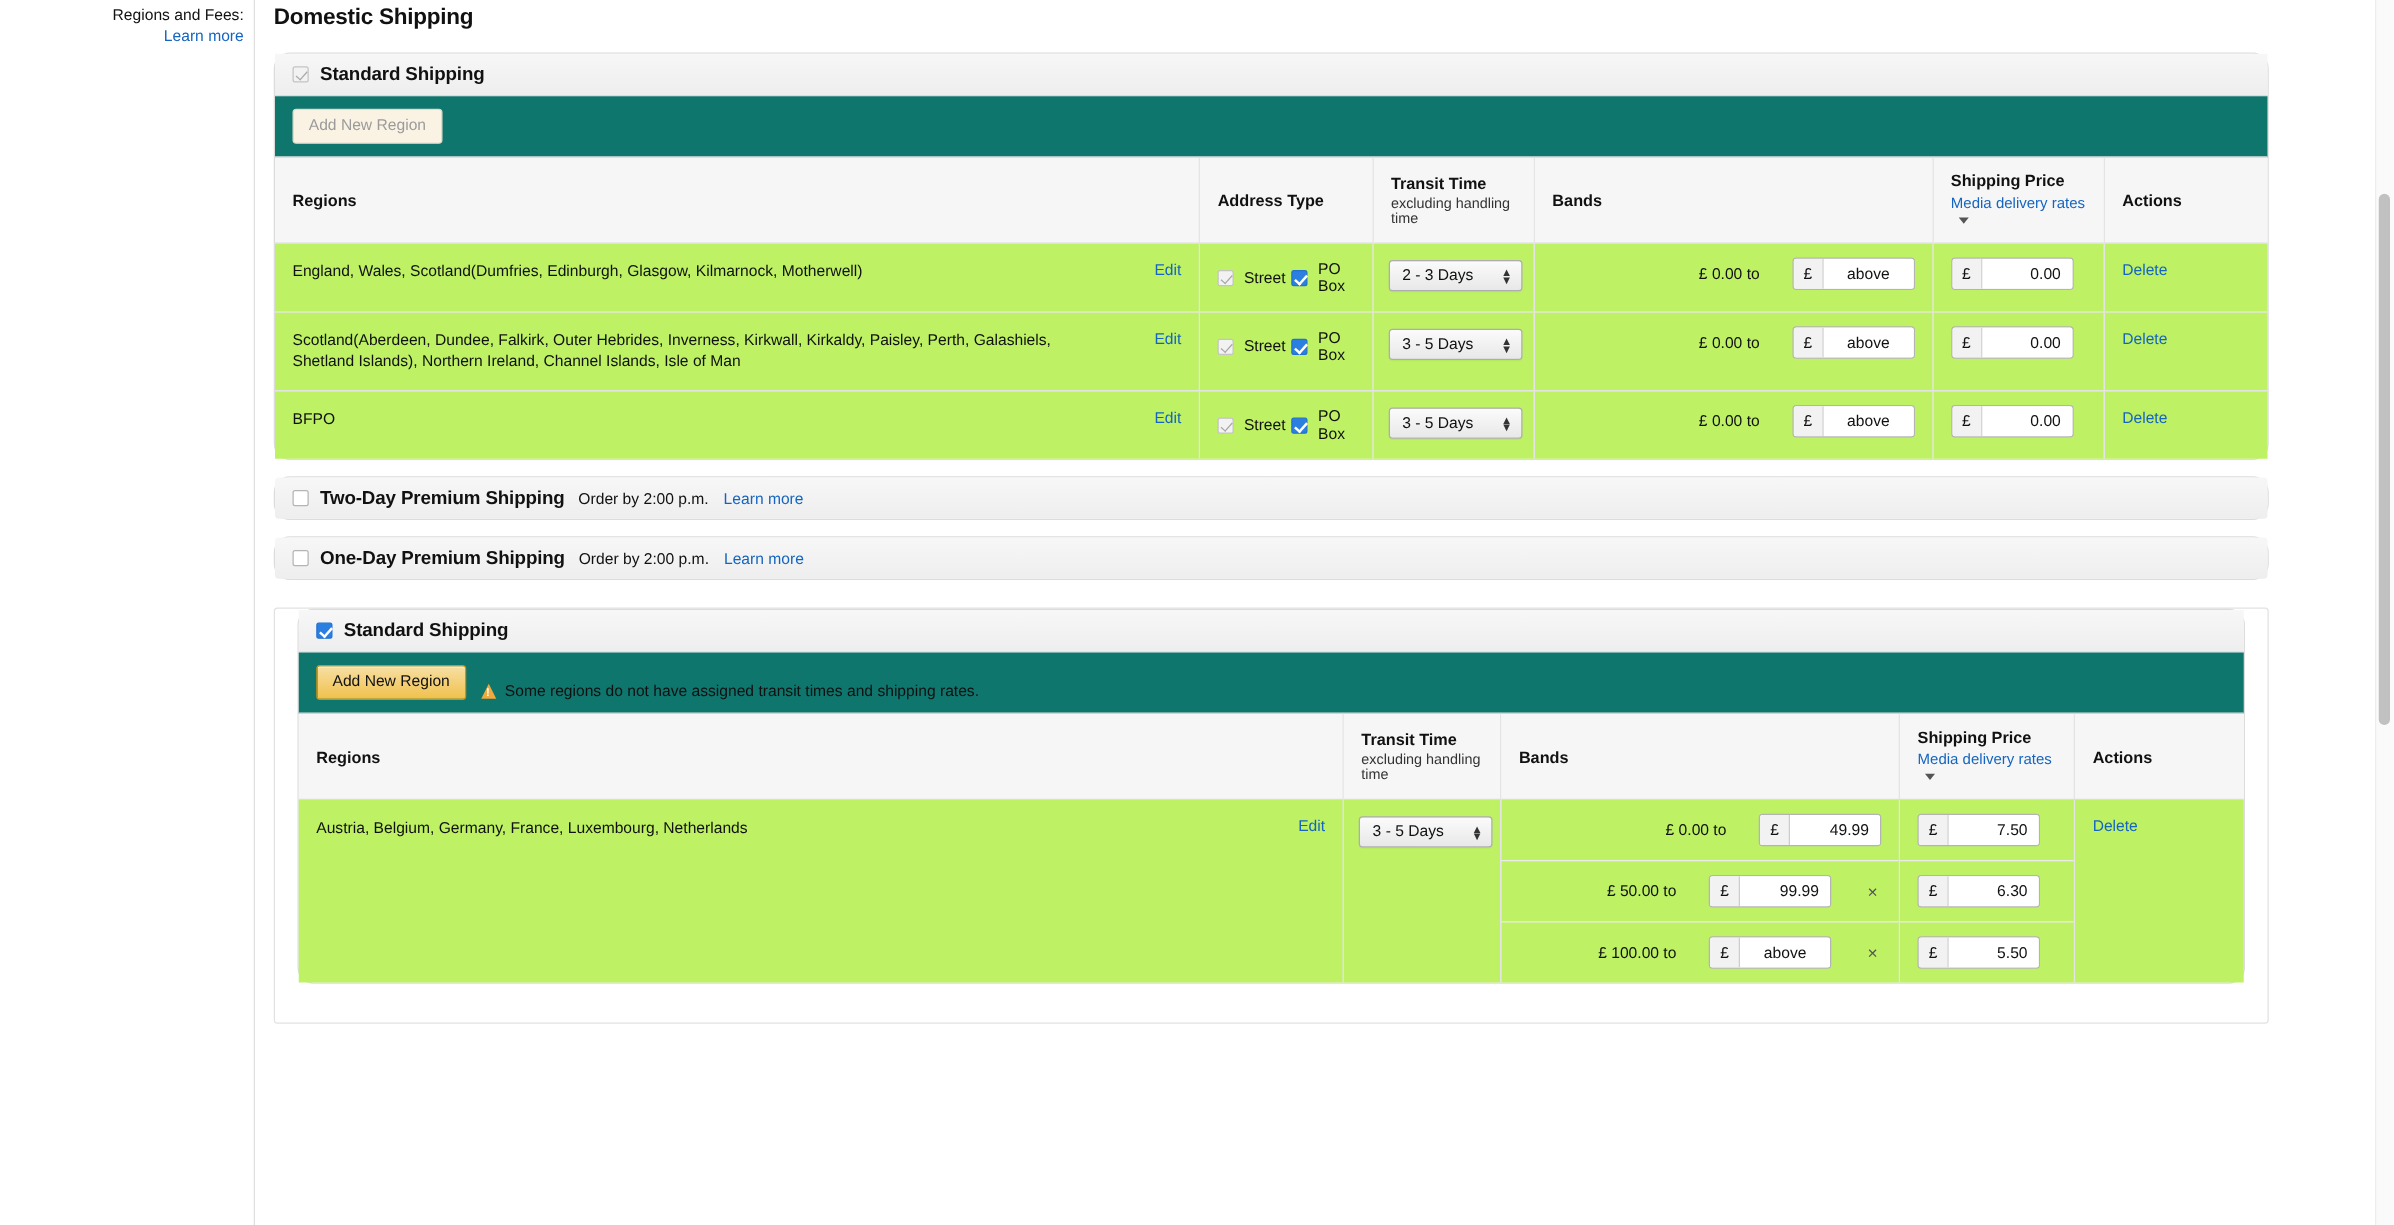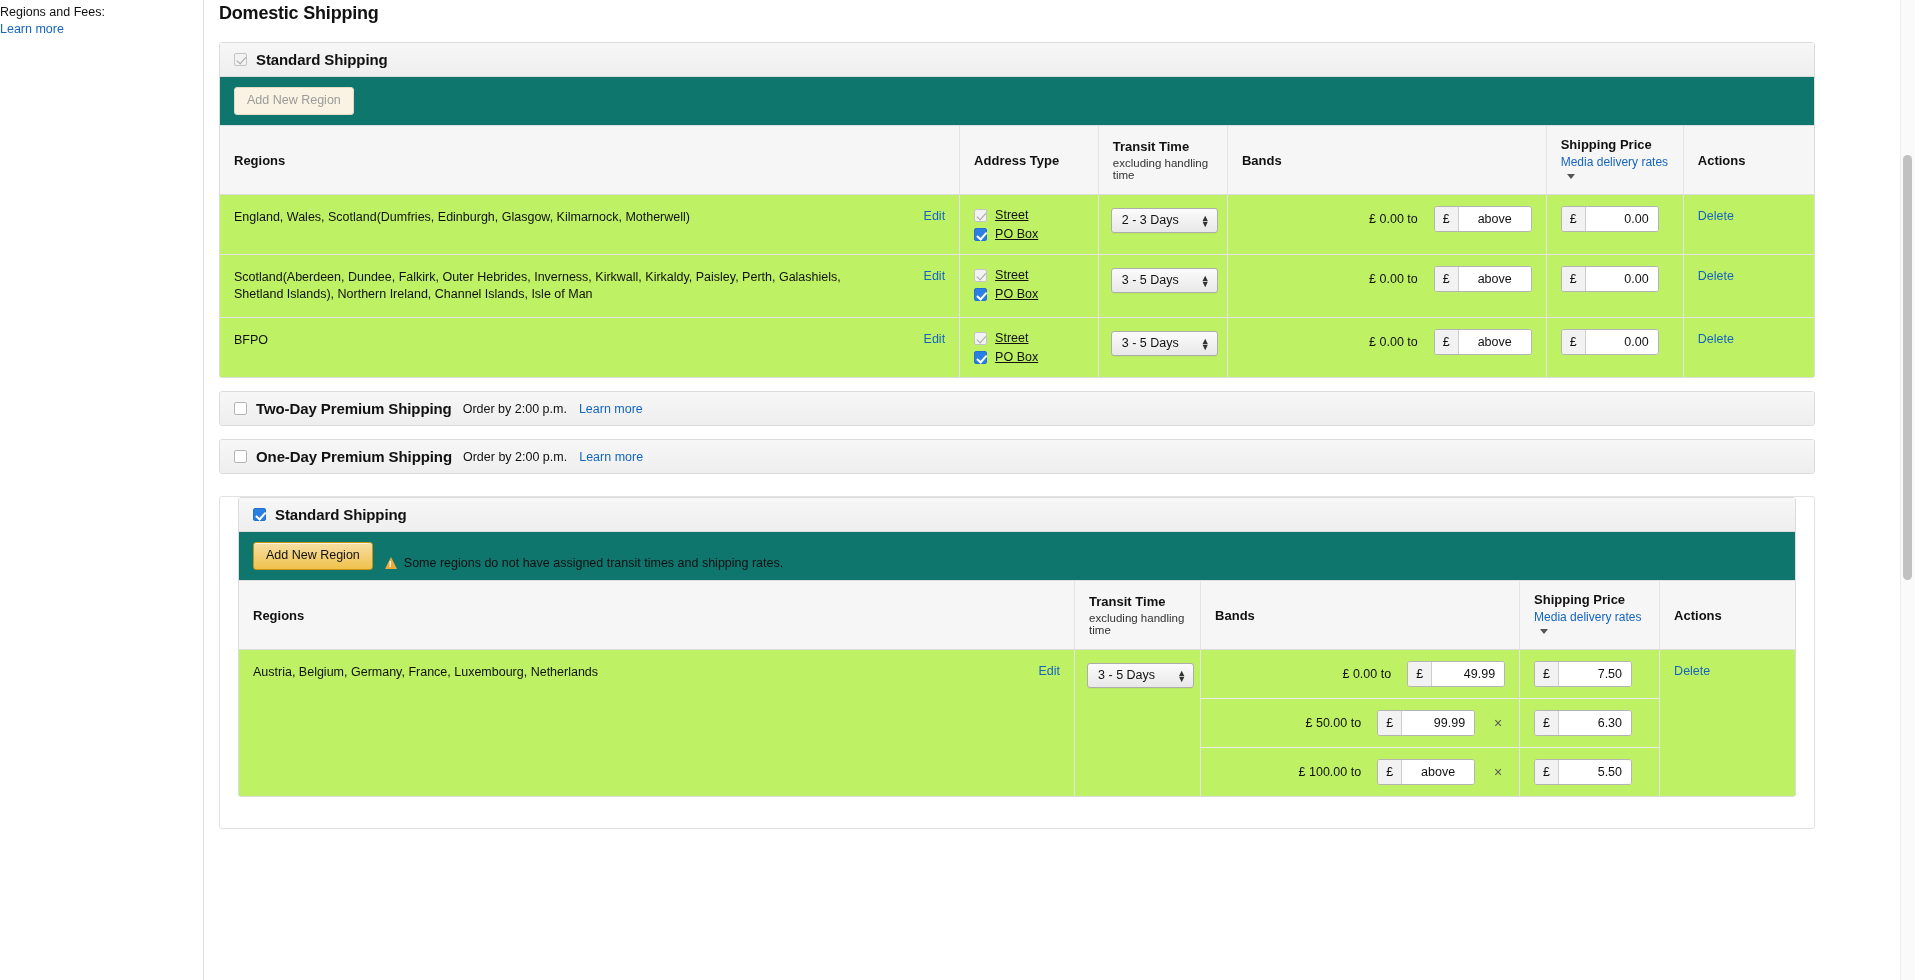--- a/index.html
+++ b/index.html
@@ -18,20 +18,21 @@
     background: #ffffff;
     overflow: hidden;
   }
 
   
   .gutter {
     position: absolute;
     left: 0; top: 0;
     width: 203px;
     padding-top: 4px;
+    text-align: right;
     padding-right: 8px;
   }
   .gutter-label { font-size: 12.5px; color: #111; line-height: 17px; }
   .gutter-link  { font-size: 12.5px; color: #1565c0; line-height: 17px; text-decoration: none; display:block; cursor:pointer;}
 
   
   .gutter-rule {
     position: absolute;
     left: 203px; top: 0; width: 1px; height: 980px;
     background: #e0e0e0;
@@ -62,21 +63,21 @@
     color: #111;
     letter-spacing: -0.2px;
     padding: 20px 0 14px 0;
     margin: 0;
   }
   .section-card.first .section-title { padding: 3px 0 18px 0; }
 
   
   .ship-block {
     border: 1px solid #dcdcdc;
-    border-radius: 3px;
+    border-radius: 13px;
     background: #fff;
     margin-bottom: 13px;
   }
   .ship-header {
     background: linear-gradient(to bottom, #f7f7f7 0%, #eeeeee 100%);
     border-bottom: 1px solid #dcdcdc;
     padding: 8px 14px;
     display: flex;
     align-items: center;
     gap: 9px;
@@ -248,21 +249,21 @@
 
   .region-cell {
     display: flex;
     justify-content: space-between;
     align-items: flex-start;
     gap: 16px;
   }
   .region-text { line-height: 17px; max-width: 92%; }
   .edit-link { color: #1565c0; text-decoration: none; cursor: pointer; white-space: nowrap; }
 
-  .addr-list { display: flex; flex-direction: column; gap: 5px; padding: 13px 14px; text-decoration: underline; }
+  .addr-list { display: flex; gap: 5px; padding: 13px 14px; }
   .addr-item { display: flex; align-items: center; gap: 8px; font-size: 12.5px; }
 
   .transit-cell { padding: 13px 12px; }
   .select {
     position: relative;
     display: block;
     width: 107px;
     height: 25px;
     border: 1px solid #adadad;
     border-radius: 3px;
@@ -286,21 +287,21 @@
     display: flex; flex-direction: column; align-items: center;
   }
   .select .spin i { font-style: normal; display:block; height:6px; line-height:6px;}
 
   
   .bands-cell { padding: 0; }
   .band-row {
     display: flex;
     align-items: center;
     justify-content: flex-end;
-    gap: 16px;
+    gap: 26px;
     padding: 11px 14px 11px 14px;
     border-bottom: 1px solid #ebebeb;
     min-height: 42px;
   }
   .band-row.nb { border-bottom: none; }
   .band-from { font-size: 12.5px; color: #111; white-space: nowrap; }
   .money {
     display: flex;
     align-items: stretch;
     border: 1px solid #b4b4b4;

